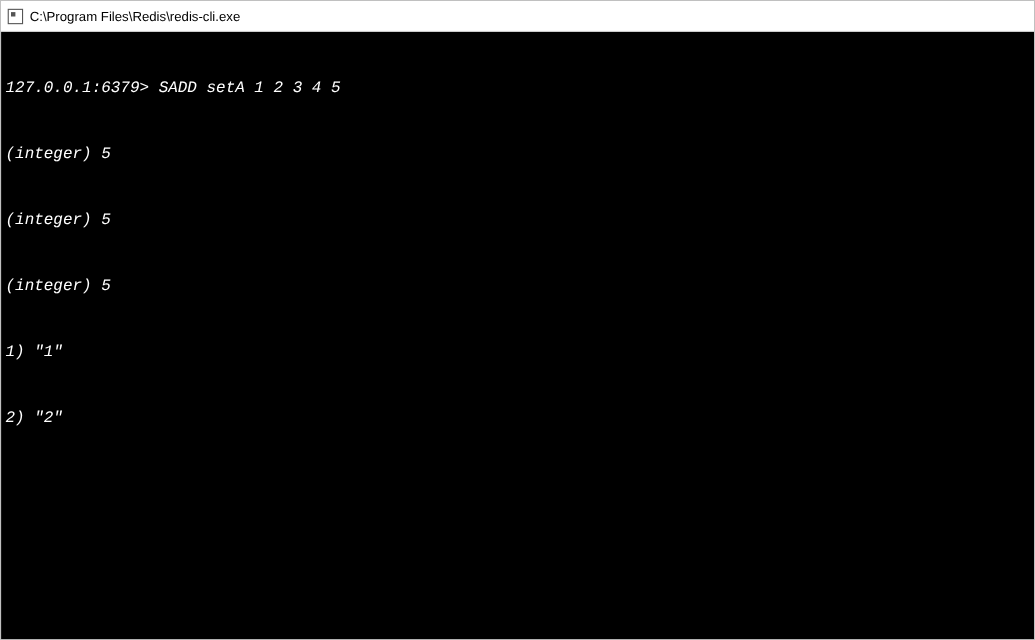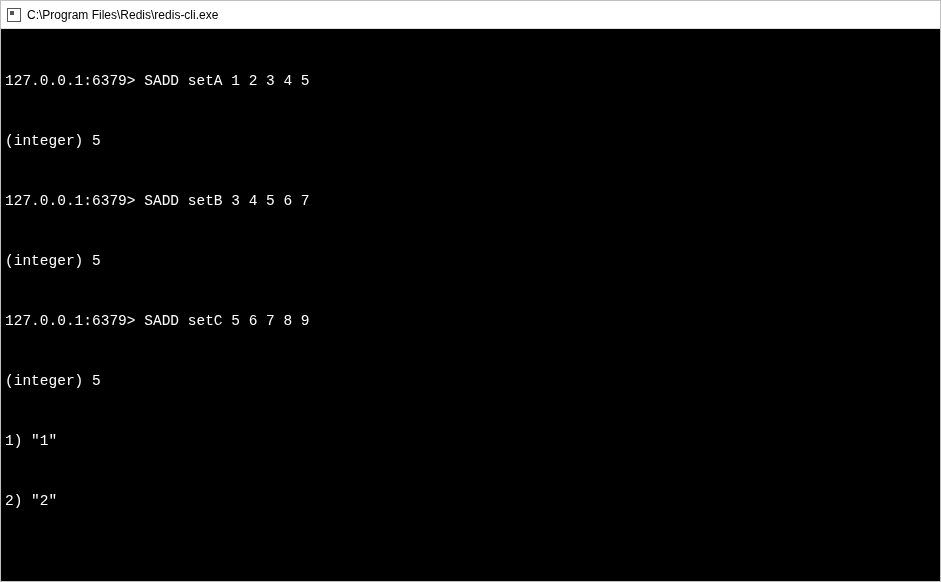--- a/index.html
+++ b/index.html
@@ -56,36 +56,35 @@
       background: #000000;
       color: #ffffff;
       padding: 2px 4px;
       font-size: 14.5px;
       line-height: 20px;
       white-space: pre;
       overflow: hidden;
     }
     .line {
       display: block;
+      font-style: italic;
     }
   </style>
 </head>
 <body>
 
 <div class="window">
   <div class="titlebar">
     <span class="titlebar-icon"></span>
     <span class="titlebar-text">C:\Program Files\Redis\redis-cli.exe</span>
   </div>
   <div class="terminal">
     <span class="line">127.0.0.1:6379&gt; SADD setA 1 2 3 4 5</span>
     <span class="line">(integer) 5</span>
-    <span class="line">127.0.0.1:6379&gt; SADD setB 3 4 5 6 7</span>
     <span class="line">(integer) 5</span>
-    <span class="line">127.0.0.1:6379&gt; SADD setC 5 6 7 8 9</span>
     <span class="line">(integer) 5</span>
     <span class="line">1) "1"</span>
     <span class="line">2) "2"</span>
     
     
     
     
     
     
     

